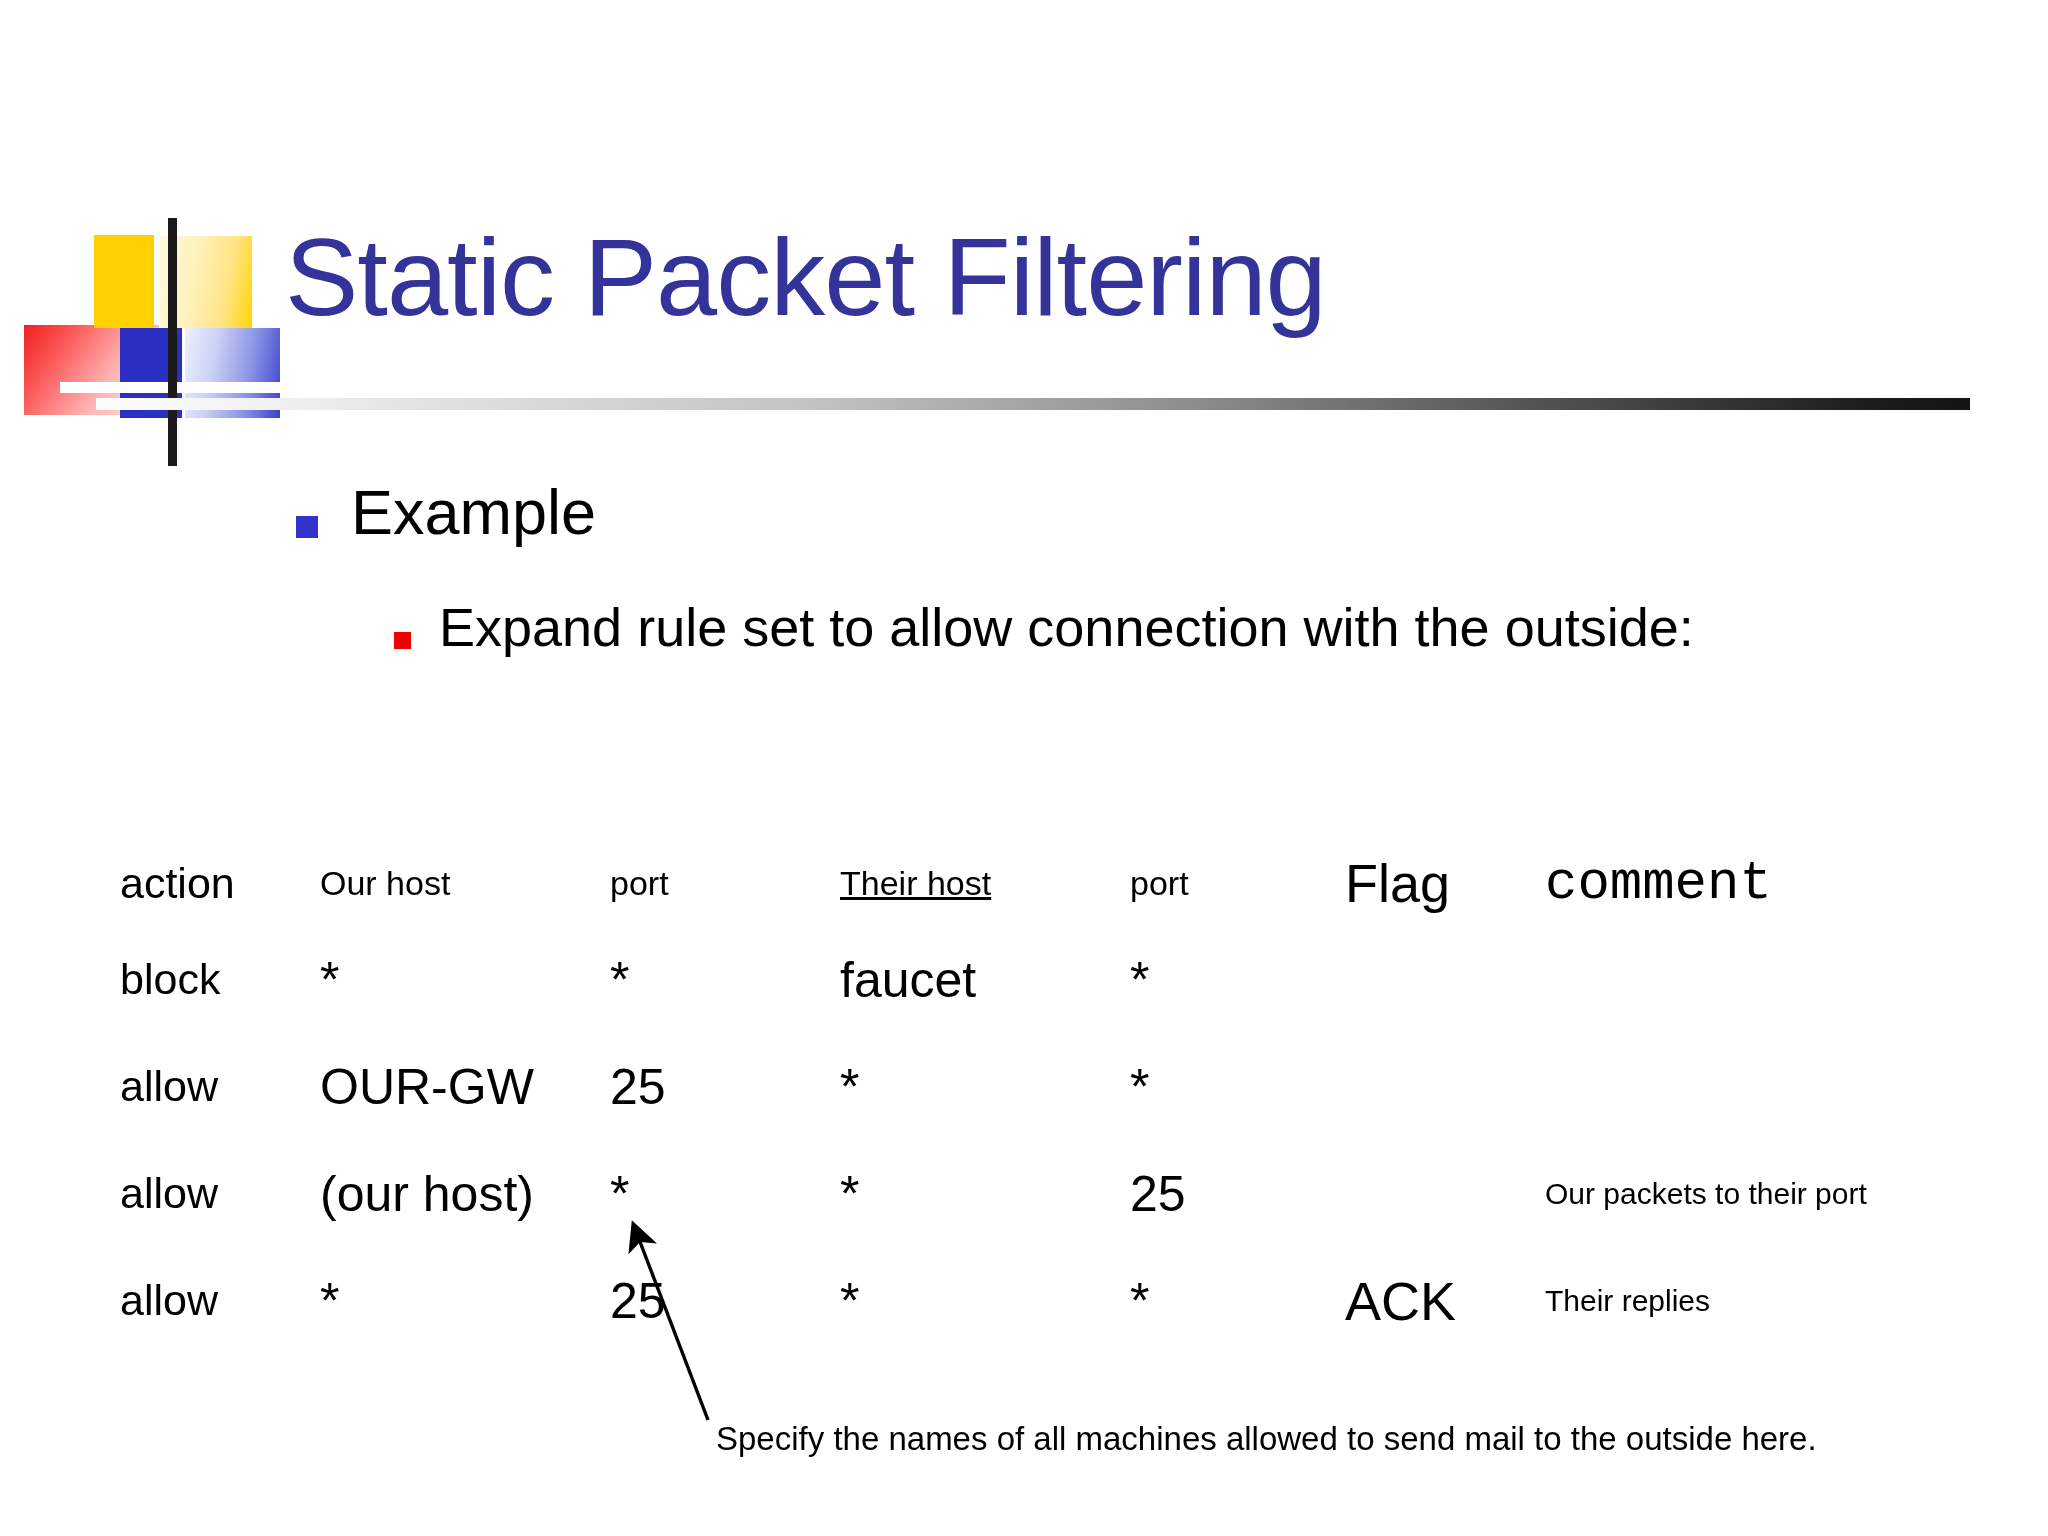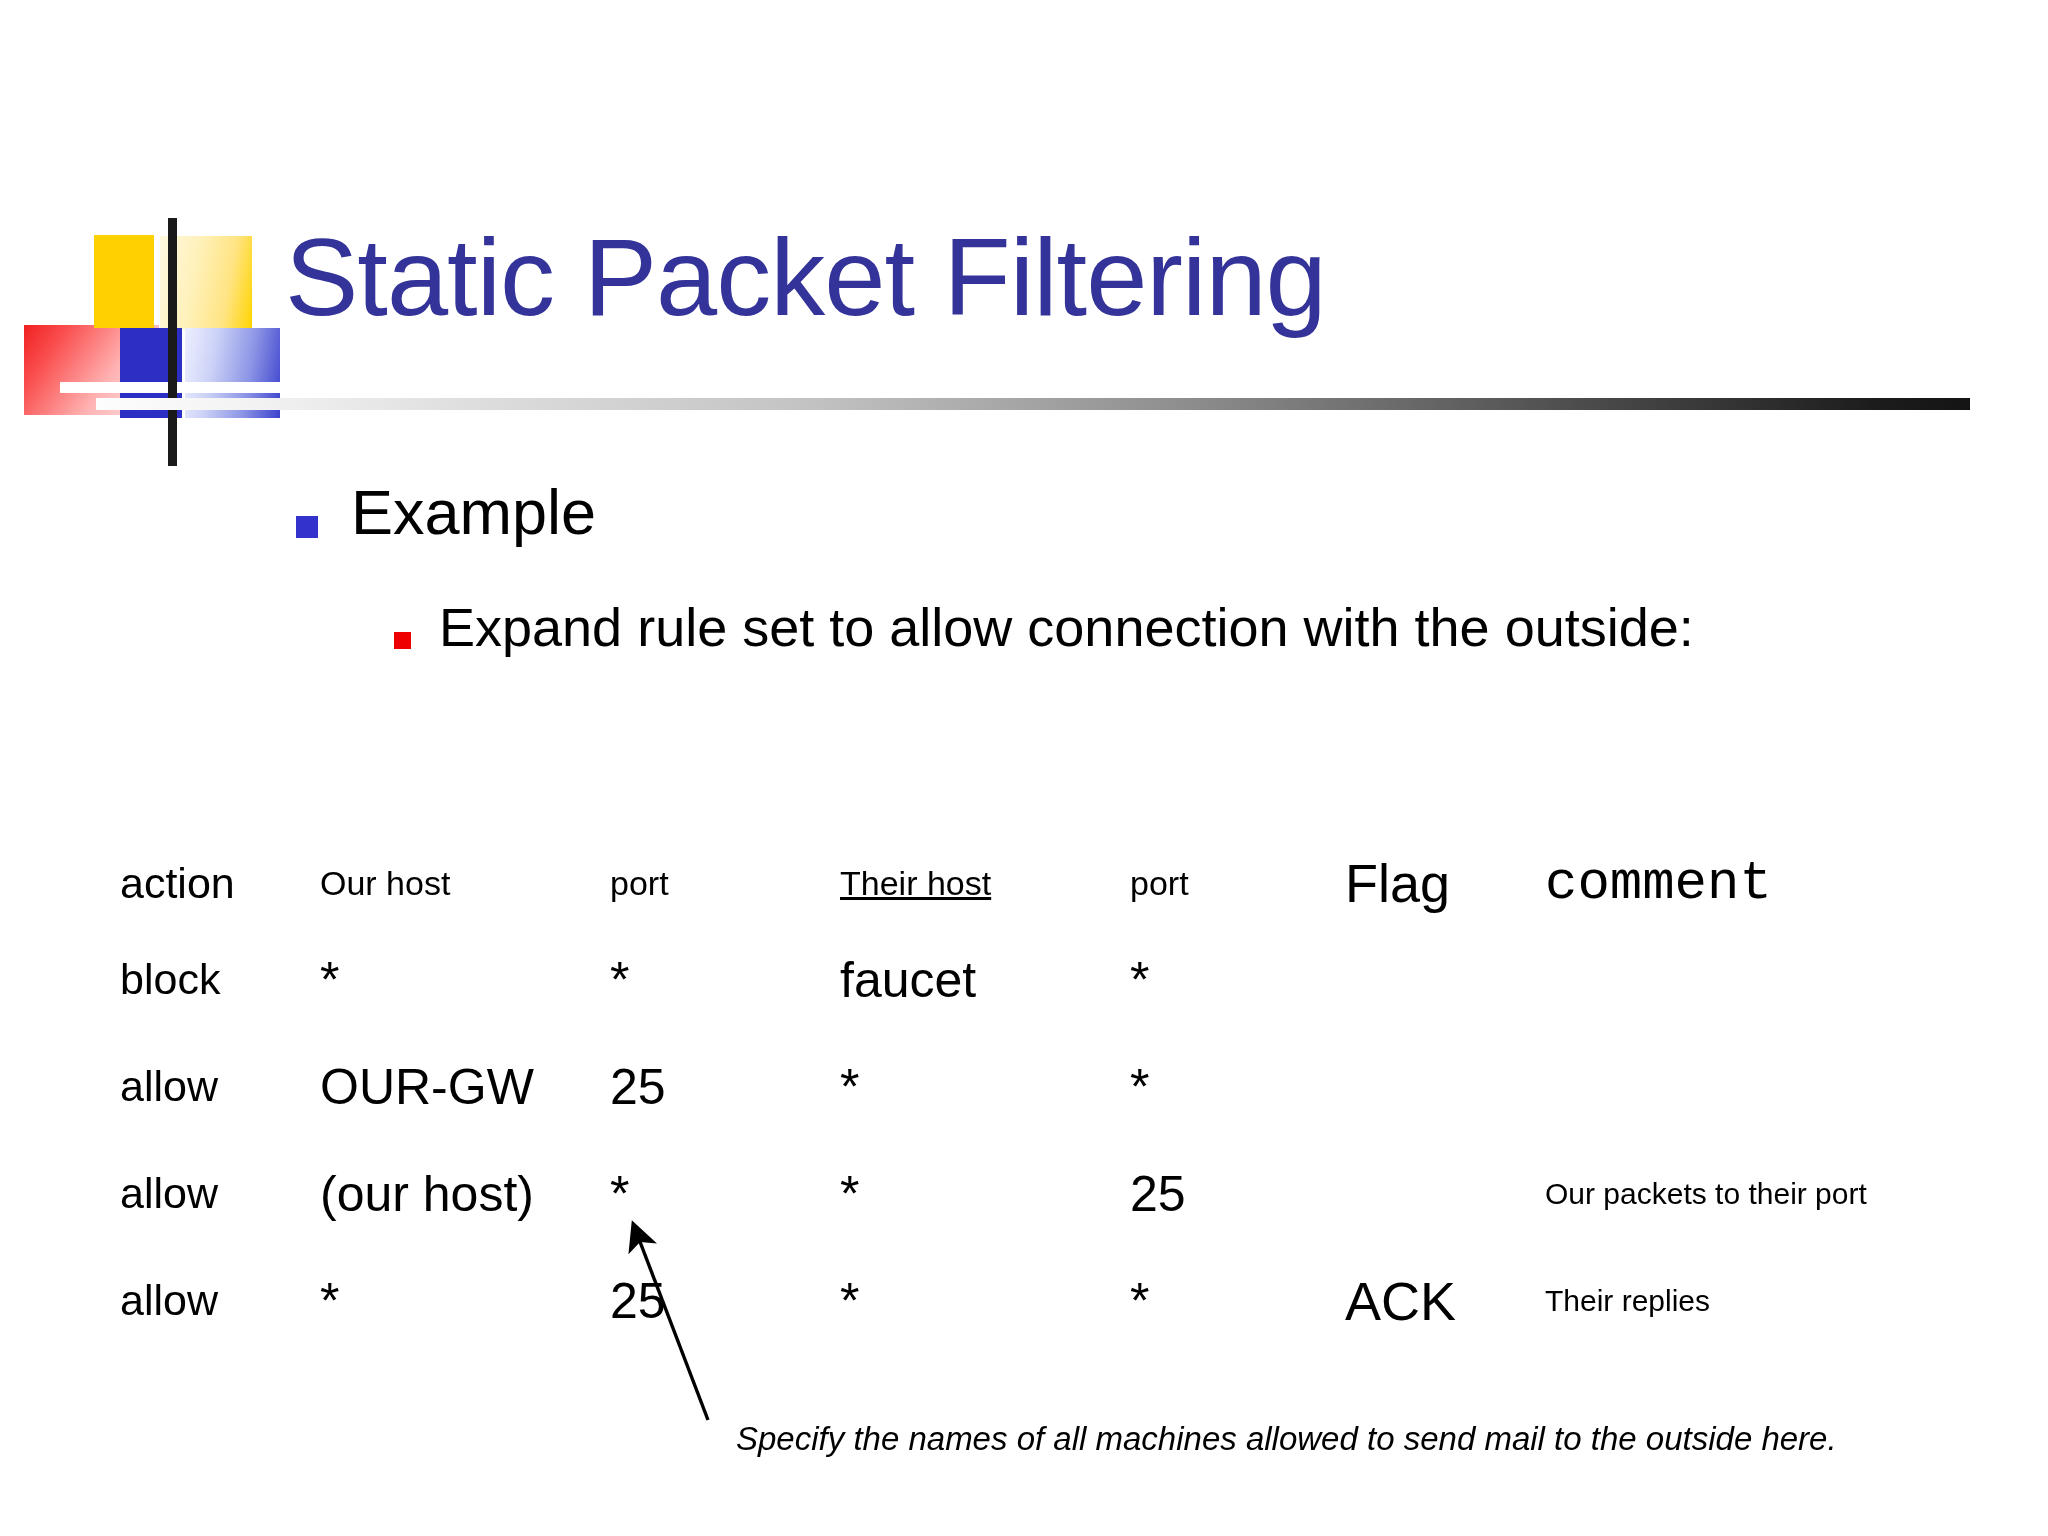--- a/index.html
+++ b/index.html
@@ -148,25 +148,24 @@
   #annot-arrow {
     position: absolute;
     left: 590px;
     top: 1210px;
     width: 180px;
     height: 220px;
     pointer-events: none;
   }
   #annot-caption {
     position: absolute;
-    left: 736px;
+    left: 716px;
     top: 1420px;
     font-size: 33px;
     white-space: nowrap;
-    font-style: italic;
   }
 </style>
 </head>
 <body>
 
 <div id="deco">
   <span class="sq sq-red"></span>
   <span class="sq sq-yellow-solid"></span>
   <span class="sq sq-yellow-grad"></span>
   <span class="sq sq-blue-solid"></span>

